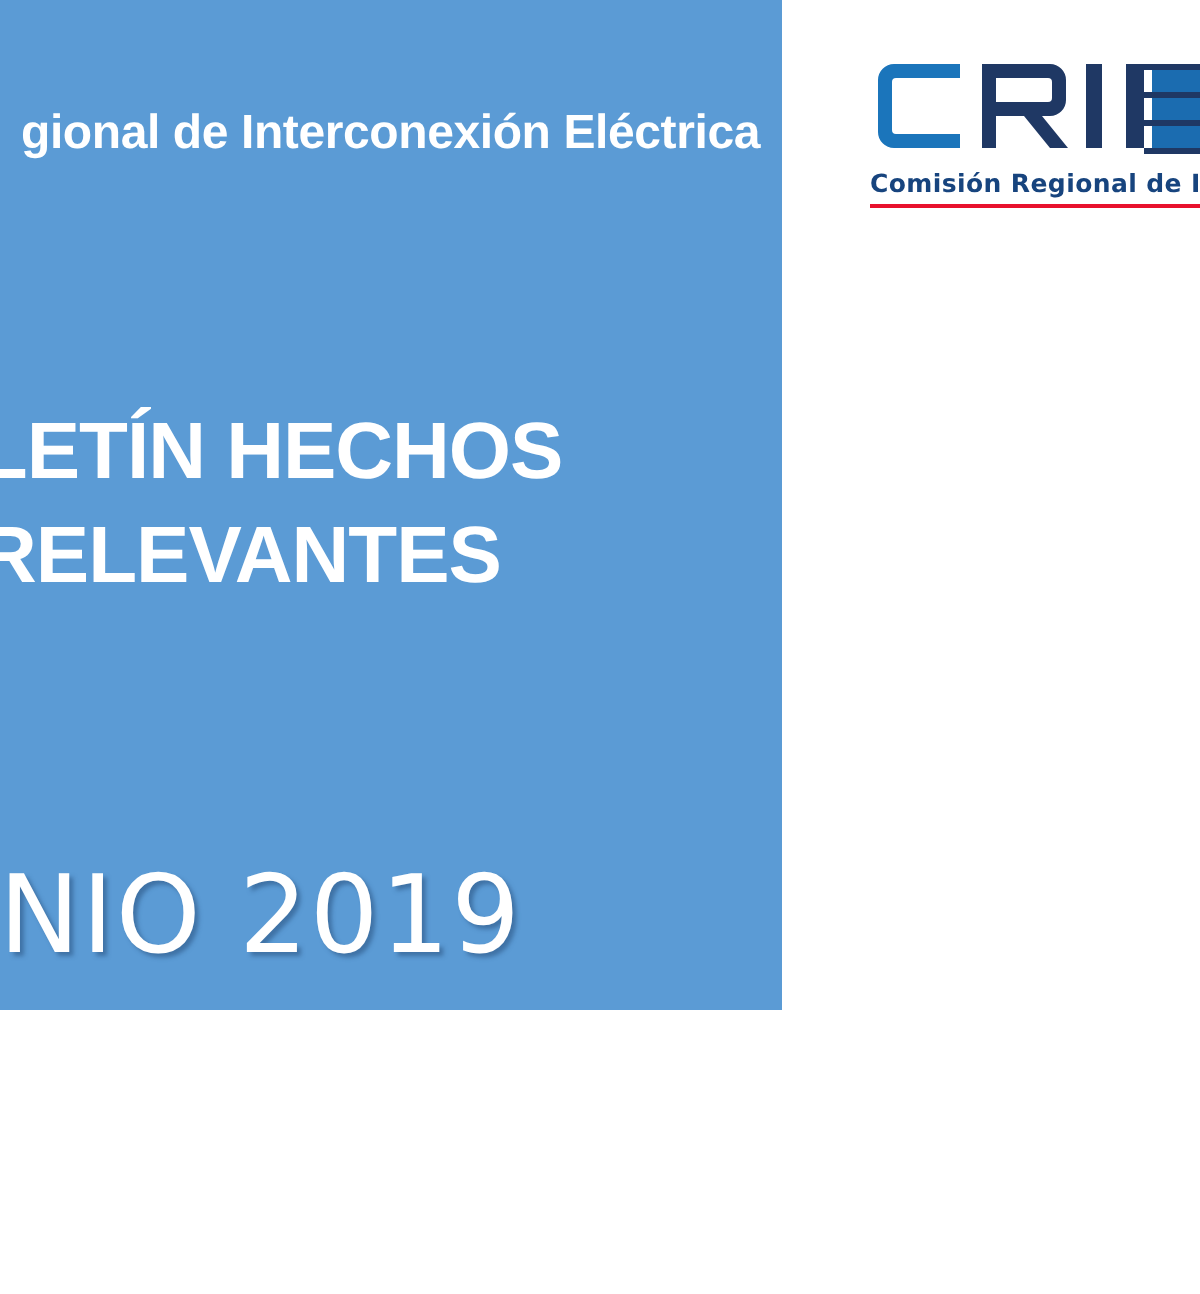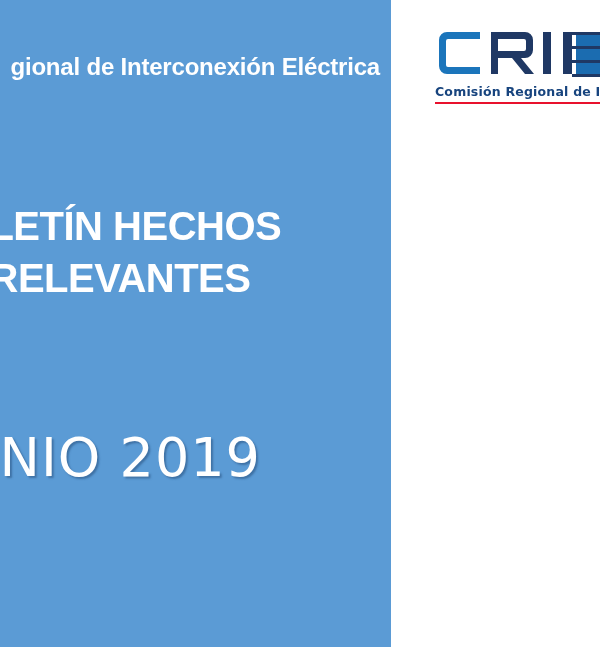--- a/index.html
+++ b/index.html
@@ -13,21 +13,21 @@
     overflow: hidden;
     font-family: "Liberation Sans", sans-serif;
     position: relative;
   }
 
   #slide {
     position: absolute;
     left: 0;
     top: 0;
     width: 600px;
-    height: 647px;
+    height: 505px;
     background: #ffffff;
     overflow: hidden;
   }
 
   
   #blue-panel {
     position: absolute;
     left: 0;
     top: 0;
     width: 391px;

